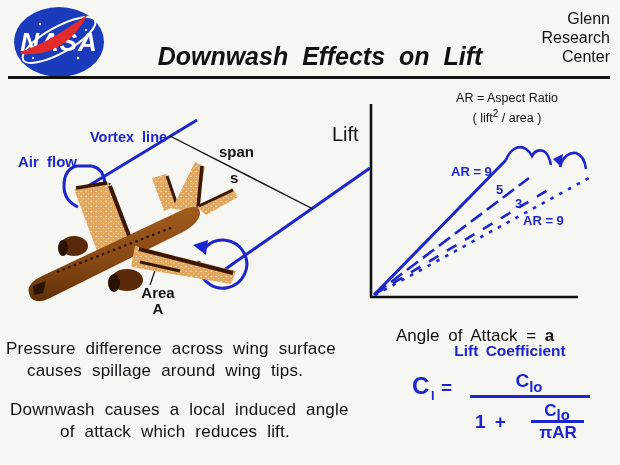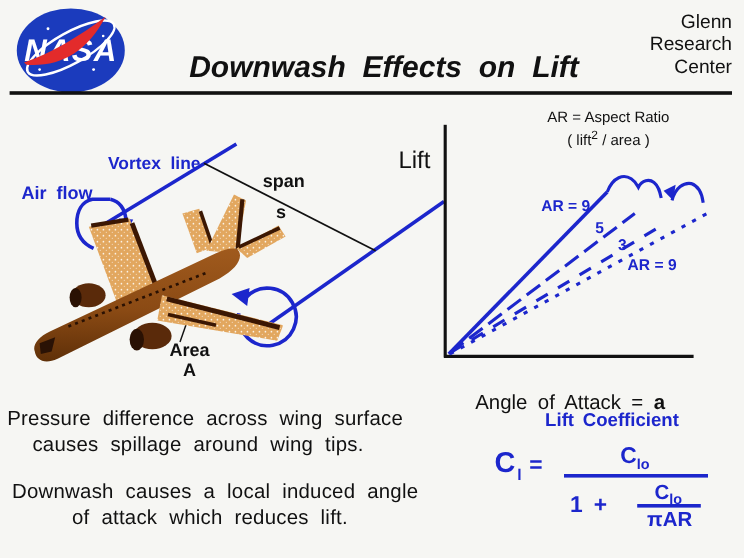--- a/index.html
+++ b/index.html
@@ -24,21 +24,21 @@
   #ar3{left:515px;top:196px;} #ar1{left:523px;top:213px;}
   .caption{font-size:17px;color:#111;word-spacing:5px;letter-spacing:.2px;}
   #p1l1{left:6px;top:339px;} #p1l2{left:27px;top:361px;}
   #p2l1{left:10px;top:400px;} #p2l2{left:60px;top:422px;}
   #formula-title{left:425px;top:342px;width:170px;text-align:center;font-size:15.5px;font-weight:bold;color:#1c26cc;word-spacing:3px;}
   .f{position:absolute;color:#1c26cc;font-weight:bold;}
   #f-lhs{left:412px;top:372px;font-size:24px;}
   #f-lhs-sub{left:431px;top:388px;font-size:13px;}
   #f-eq{left:441px;top:377px;font-size:19px;}
   #f-num{left:468px;top:370px;width:122px;text-align:center;font-size:19px;}
-  #f-num sub,#f-nnum sub{font-size:12px;font-weight:bold;}
+  #f-num sub,#f-nnum sub{font-size:15px;font-weight:bold;}
   #f-bar{left:470px;top:395px;width:120px;height:3px;background:#1c26cc;}
   #f-oneplus{left:475px;top:411px;font-size:19px;word-spacing:4px;}
   #f-nnum{left:530px;top:401px;width:54px;text-align:center;font-size:17px;}
   #f-nbar{left:531px;top:420px;width:53px;height:2.5px;background:#1c26cc;}
   #f-nden{left:531px;top:423px;width:54px;text-align:center;font-size:17px;}
 </style>
 </head>
 <body>
 
 <div id="stage">

